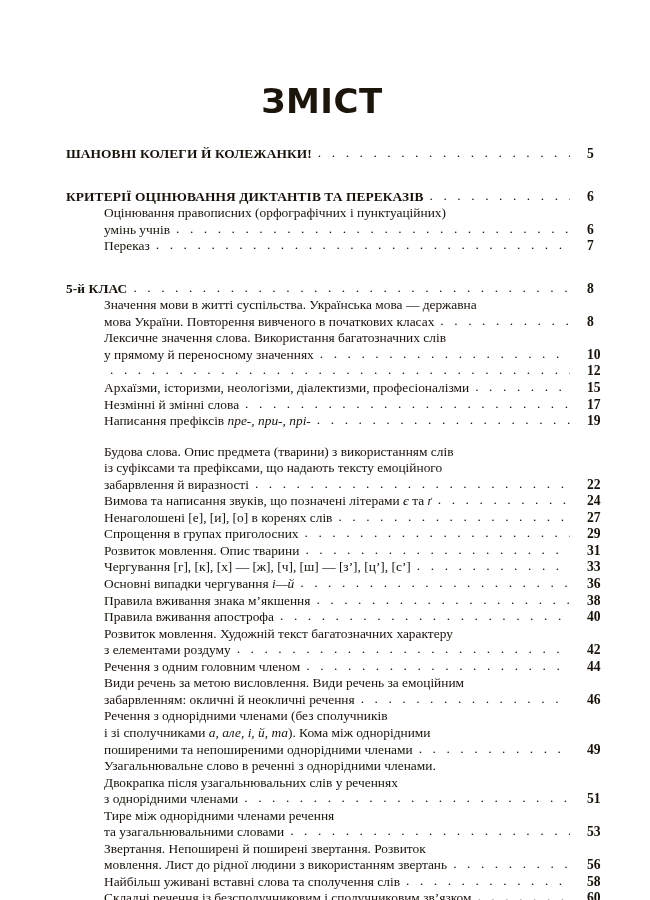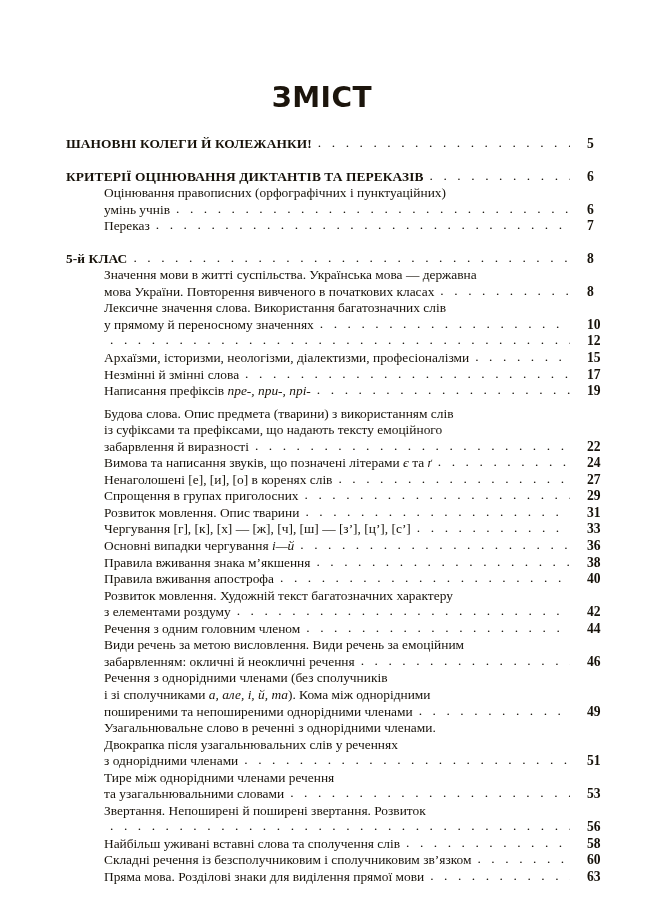--- a/index.html
+++ b/index.html
@@ -17,21 +17,21 @@
   .page {
     position: relative;
     width: 650px;
     height: 900px;
     box-sizing: border-box;
     padding: 0;
   }
   .toc-title {
     font-family: "DejaVu Sans", "Liberation Sans", sans-serif;
     font-weight: bold;
-    font-size: 28px;
+    font-size: 34px;
     letter-spacing: 0.5px;
     color: #1c150c;
     text-align: center;
     margin: 0;
     padding-top: 84px;
     padding-right: 6px;
     line-height: 1;
   }
   .toc-body {
     margin: 0;
@@ -82,22 +82,22 @@
     font-size: 13.6px;
   }
   
   .lvl-head > .lines > .line .txt {
     font-weight: bold;
     letter-spacing: 0.1px;
   }
   .lvl-head { padding-left: 66px; }
   .lvl-sub  { padding-left: 104px; }
   .lvl-sub > .lines > .line .txt { font-weight: normal; }
-  .gap-before { margin-top: 16px; }
-  .gap-small  { margin-top: 6px; }
+  .gap-before { margin-top: 26px; }
+  .gap-small  { margin-top: 14px; }
   i, .it { font-style: italic; }
   .dots-none { visibility: hidden; }
 </style>
 </head>
 <body>
 
 <div class="page">
   <h1 class="toc-title">ЗМІСТ</h1>
   <div class="toc-body" id="toc-body">
       <div class="entry lvl-head gap-before">
@@ -394,20 +394,21 @@
         </div>
       </div>
       <div class="entry lvl-sub">
         <div class="lines">
           <div class="line">
             <span class="txt">Звертання. Непоширені й поширені звертання. Розвиток</span>
             <span class="dots dots-none"></span>
             <span class="pageno"></span>
           </div>
           <div class="line">
+            <span class="txt">мовлення. Лист до рідної людини з використанням звертань</span>
             <span class="dots">. . . . . . . . . . . . . . . . . . . . . . . . . . . . . . . . . . . . . . . . . . . . . . . . . . . . . . . . . . . . . . . . . . . . . . . . . . . . . . . . . . . . . . . . . </span>
             <span class="pageno">56</span>
           </div>
         </div>
       </div>
       <div class="entry lvl-sub">
         <div class="lines">
           <div class="line">
             <span class="txt">Найбільш уживані вставні слова та сполучення слів</span>
             <span class="dots">. . . . . . . . . . . . . . . . . . . . . . . . . . . . . . . . . . . . . . . . . . . . . . . . . . . . . . . . . . . . . . . . . . . . . . . . . . . . . . . . . . . . . . . . . </span>

